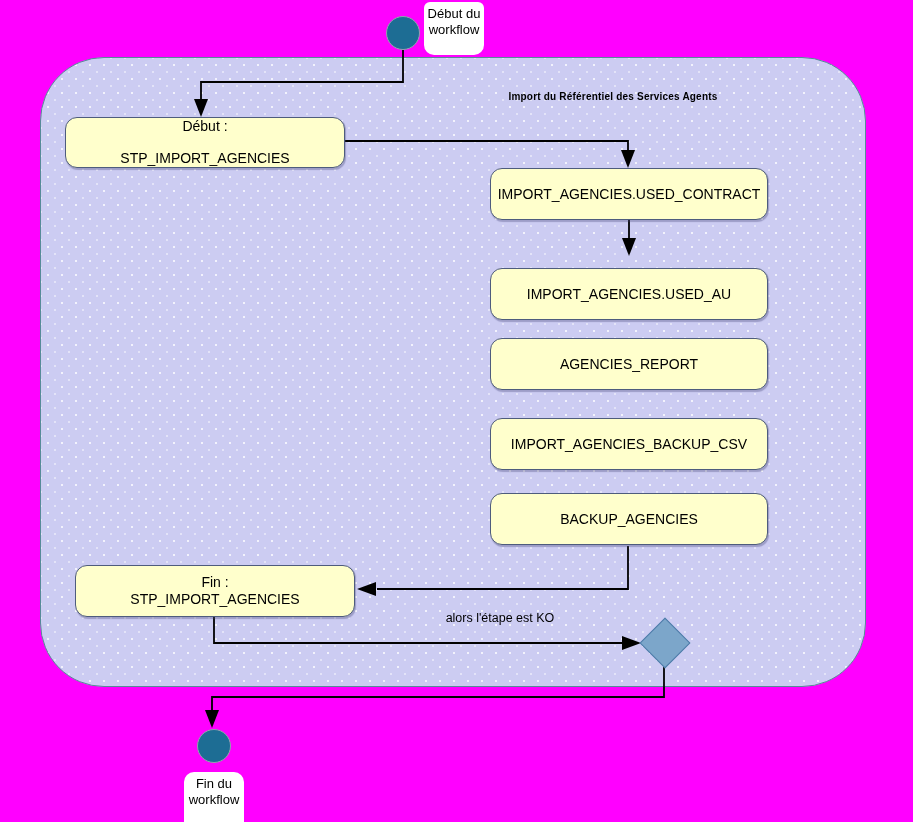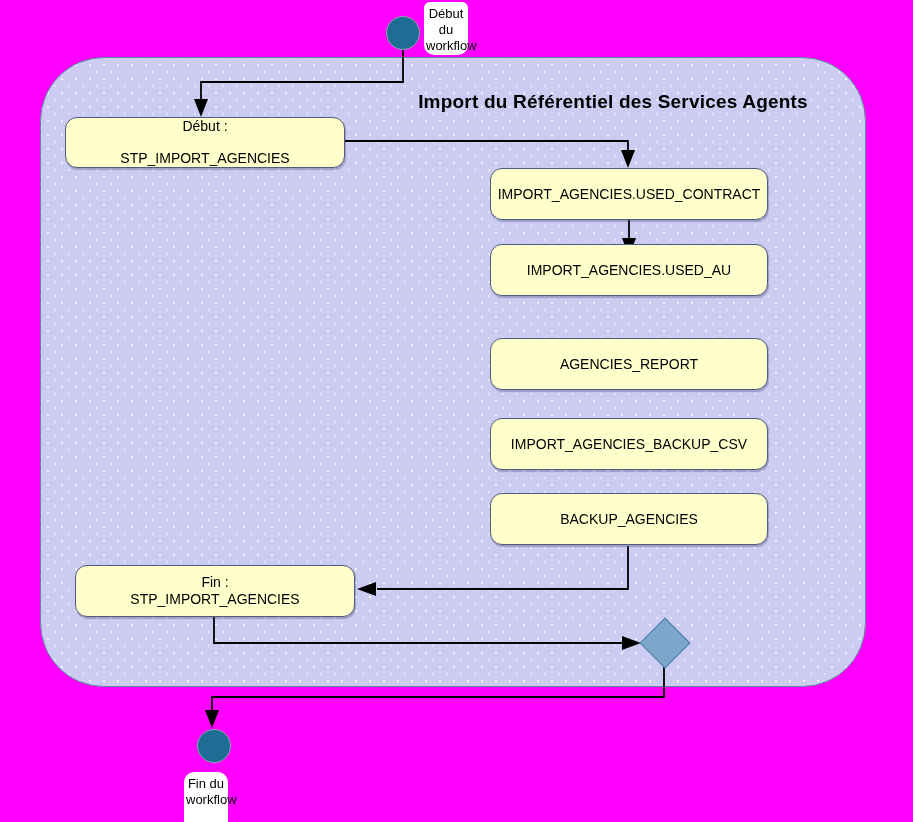--- a/index.html
+++ b/index.html
@@ -20,21 +20,21 @@
       radial-gradient(rgba(255,255,255,.45) 1px, transparent 1.4px);
     background-size:14px 14px,14px 14px;
     background-position:0 0,7px 7px;
     border:1.6px solid var(--container-border,#578b99);
     border-radius:64px;
     box-sizing:border-box;
     z-index:1;
   }
   .container-title{
     left:413px;top:91px;width:400px;
-    text-align:center;font-size:19px;font-weight:bold;color:#000;
+    text-align:center;font-size:10px;font-weight:bold;color:#000;
     z-index:3;letter-spacing:.2px;
   }
 
   
   svg.wires{left:0;top:0;z-index:2;pointer-events:none;}
   svg.wires polyline{fill:none;stroke:#000;stroke-width:1.8px;}
   svg.wires polygon{fill:#000;stroke:none;}
 
   
   .node{
@@ -58,21 +58,21 @@
     background:var(--circle-fill,#1d6d94);
     border:1px solid #93a3ae;
     box-sizing:border-box;
     z-index:3;
   }
   .circle-start{left:386px;top:16px;}
   .circle-end{left:197px;top:729px;}
 
   
   .event-label{
-    width:44px;background:#fff;color:#000;
+    width:60px;background:#fff;color:#000;
     font-size:13px;line-height:16px;text-align:center;
     z-index:3;box-sizing:border-box;padding:4px 2px;
   }
   .label-start{left:424px;top:2px;height:53px;border-radius:6px 6px 10px 10px;}
   .label-end{left:184px;top:772px;height:50px;border-radius:10px 10px 0 0;}
 
   
   .diamond{
     left:647px;top:625px;width:36px;height:36px;
     background:var(--diamond-fill,#7ca6ca);
@@ -126,37 +126,38 @@
 <div class="abs event-label label-start">Début du workflow</div>
 
 <div class="abs node node-step-start">
   <span>Début :</span>
   <span>STP_IMPORT_AGENCIES</span>
 </div>
 
 <div class="abs node node-action" style="top:168px">
   <span>IMPORT_AGENCIES.USED_CONTRACT</span>
 </div>
-<div class="abs node node-action" style="top:244px">
+<div class="abs node node-action" style="top:268px">
   <span>IMPORT_AGENCIES.USED_AU</span>
 </div>
 <div class="abs node node-action" style="top:338px">
   <span>AGENCIES_REPORT</span>
 </div>
 <div class="abs node node-action" style="top:418px">
   <span>IMPORT_AGENCIES_BACKUP_CSV</span>
 </div>
 <div class="abs node node-action" style="top:493px">
   <span>BACKUP_AGENCIES</span>
 </div>
 
 <div class="abs node node-step-end">
   <span>Fin :</span>
   <span>STP_IMPORT_AGENCIES</span>
 </div>
 
 <div class="abs decision-note">
+  <div>alors l'étape est KO</div>
 </div>
 
 <div class="abs diamond"></div>
 
 <div class="abs event-circle circle-end"></div>
 <div class="abs event-label label-end">Fin du workflow</div>
 
 </body></html>

